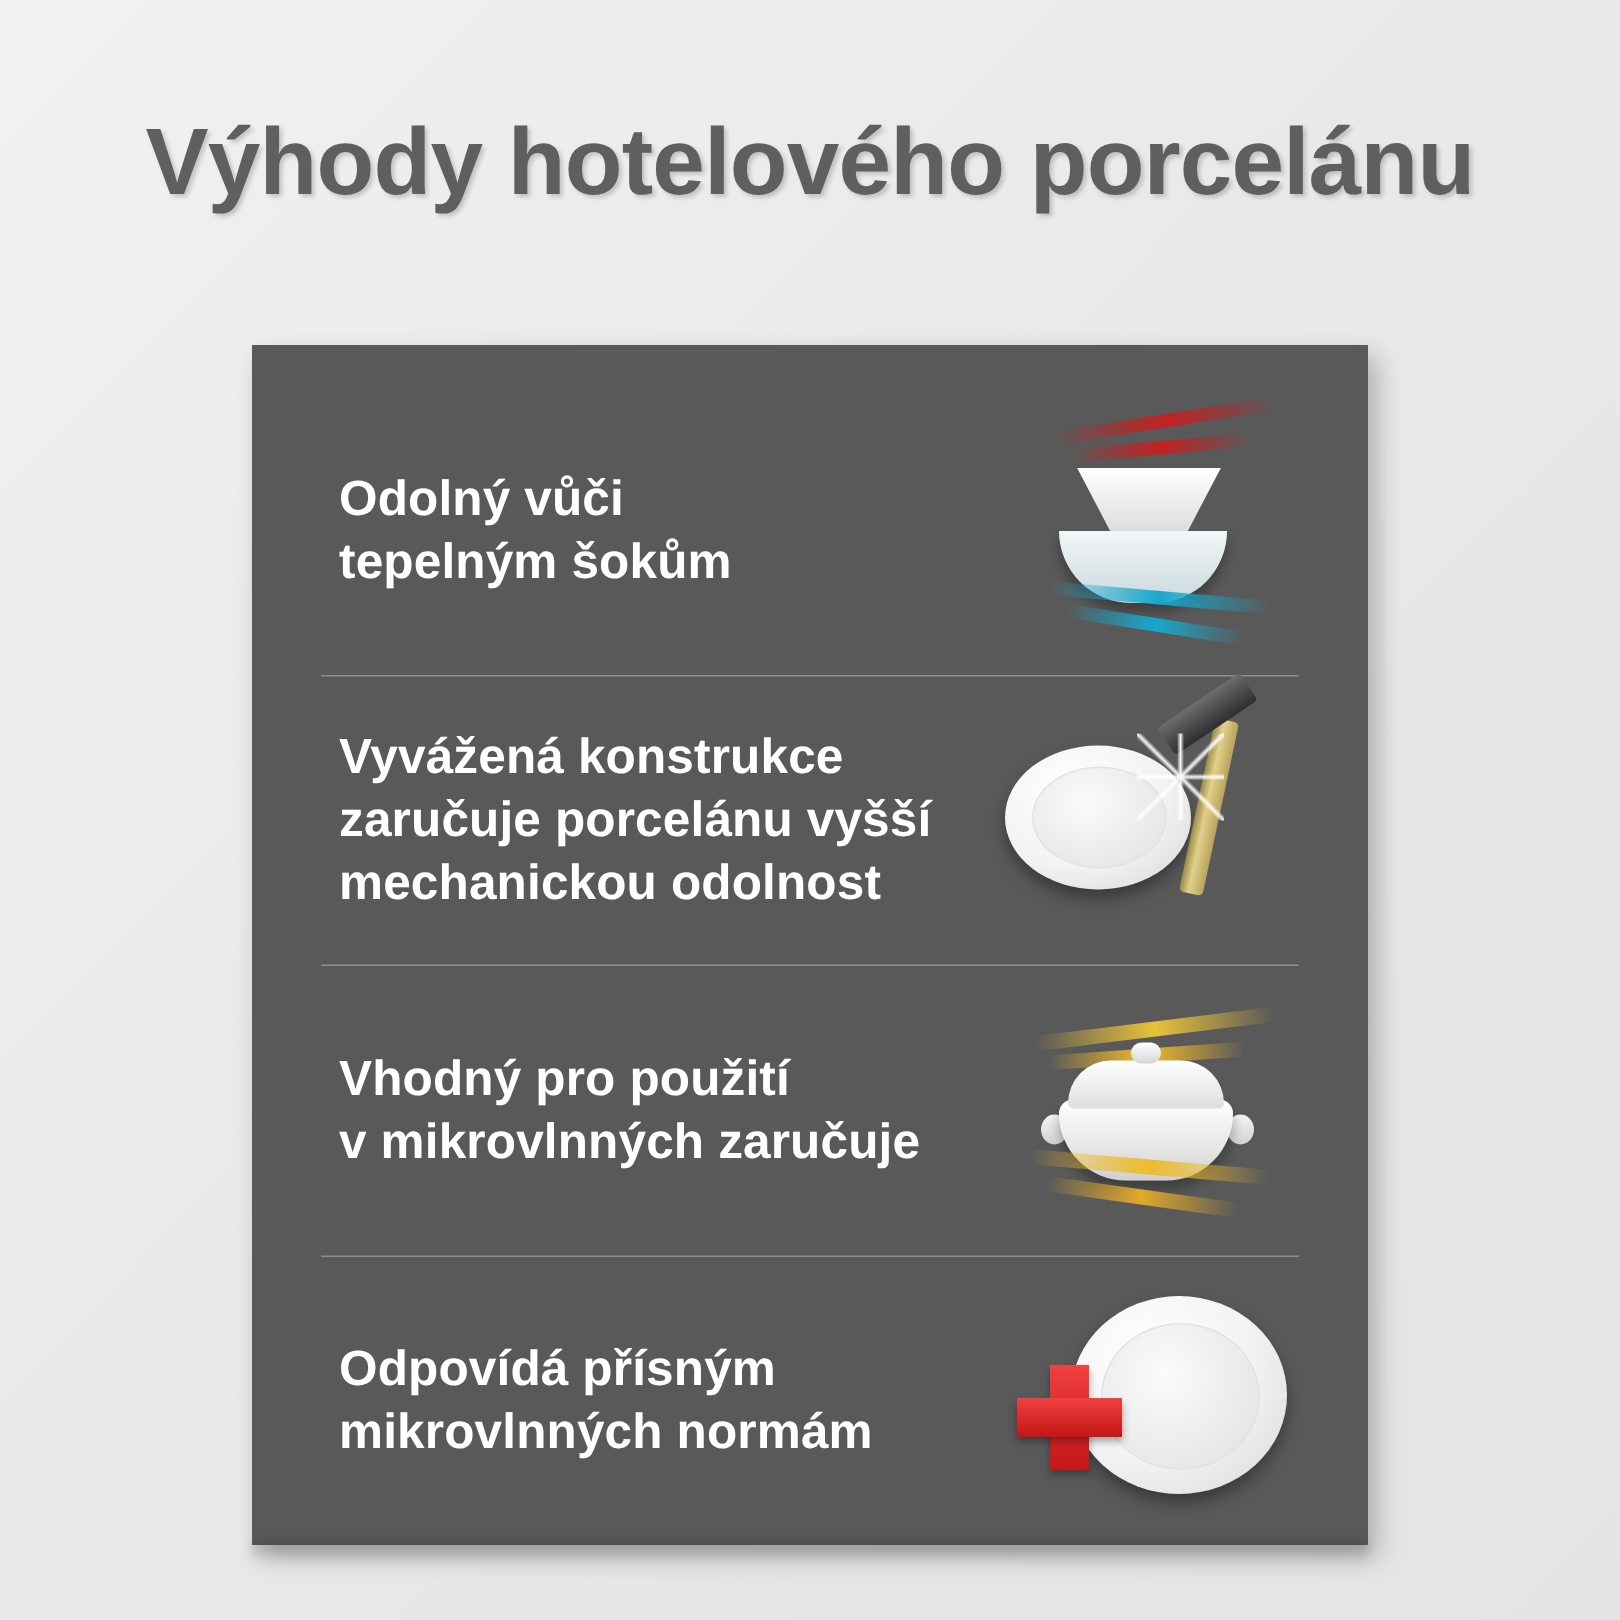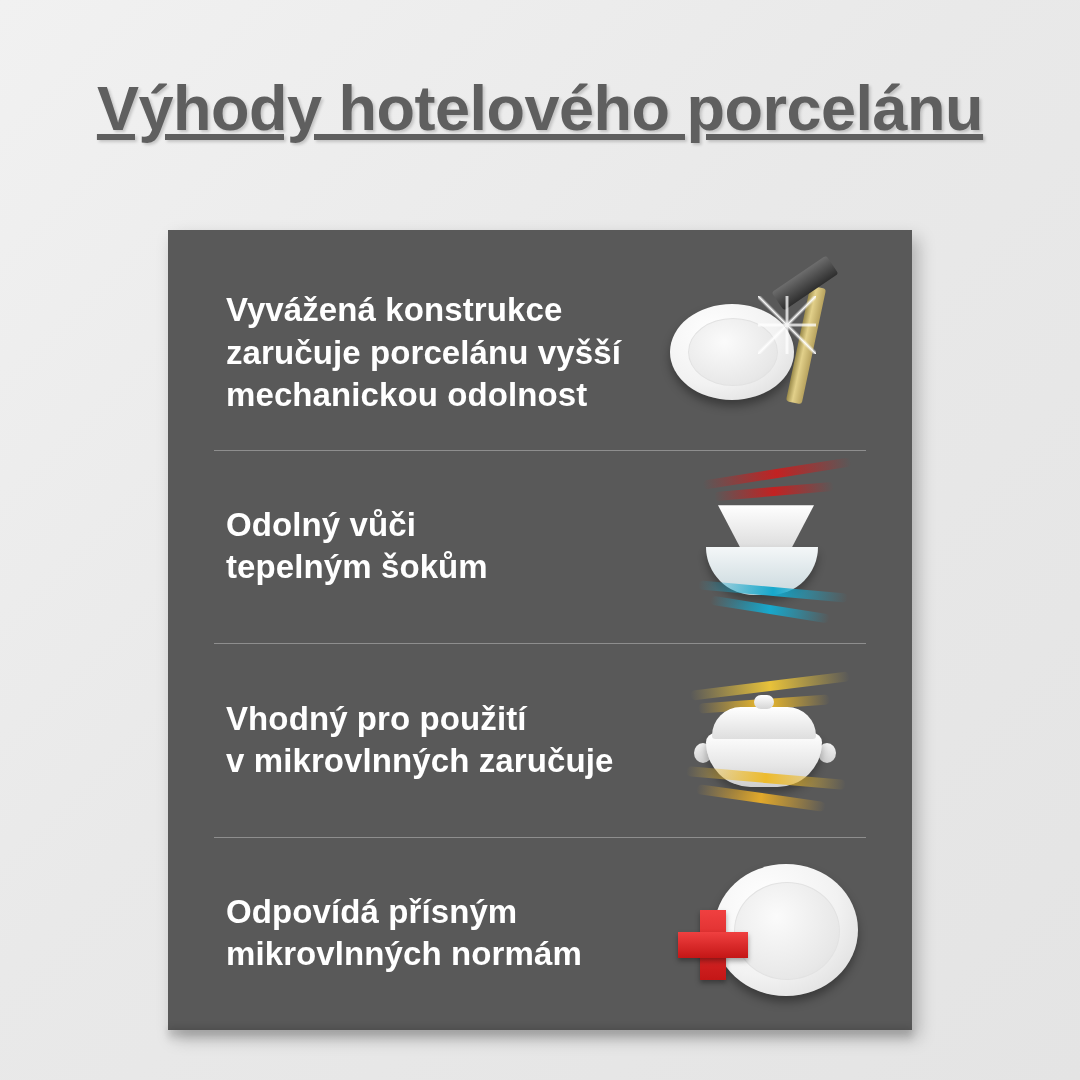--- a/index.html
+++ b/index.html
@@ -26,21 +26,20 @@
     top: 72px;
     left: 0;
     width: 1080px;
     text-align: center;
     font-size: 63px;
     font-weight: bold;
     color: #5f5f5f;
     letter-spacing: -0.5px;
     text-shadow: 2px 2px 3px rgba(0,0,0,0.18);
     white-space: nowrap;
-    text-decoration: underline;
   }
 
   .card {
     position: absolute;
     left: 168px;
     top: 230px;
     width: 744px;
     height: 800px;
     background: #595959;
     box-shadow: 6px 8px 16px rgba(0,0,0,0.25);
@@ -226,42 +225,42 @@
 <body>
 
 <div class="page">
 
   <div class="title">Výhody hotelového porcelánu</div>
 
   <div class="card">
     <div class="rows">
 
       <div class="row">
-        <div class="row-text">Vyvážená konstrukce
-zaručuje porcelánu vyšší
-mechanickou odolnost</div>
-        <div class="row-art">
-          <div class="plate-oval a1-plate"></div>
-          <div class="plate-inner a1-plate-in"></div>
-          <div class="a1-handle"></div>
-          <div class="a1-head"></div>
-          <div class="a1-spark"></div>
-        </div>
-      </div>
-
-      <div class="row">
         <div class="row-text">Odolný vůči
 tepelným šokům</div>
         <div class="row-art">
           <div class="a2-heat a2-h1"></div>
           <div class="a2-heat a2-h2"></div>
           <div class="a2-bowl-top"></div>
           <div class="a2-bowl-bot"></div>
           <div class="a2-cold a2-c1"></div>
           <div class="a2-cold a2-c2"></div>
+        </div>
+      </div>
+
+      <div class="row">
+        <div class="row-text">Vyvážená konstrukce
+zaručuje porcelánu vyšší
+mechanickou odolnost</div>
+        <div class="row-art">
+          <div class="plate-oval a1-plate"></div>
+          <div class="plate-inner a1-plate-in"></div>
+          <div class="a1-handle"></div>
+          <div class="a1-head"></div>
+          <div class="a1-spark"></div>
         </div>
       </div>
 
       <div class="row">
         <div class="row-text">Vhodný pro použití
 v mikrovlnných zaručuje</div>
         <div class="row-art">
           <div class="a3-wave a3-w1"></div>
           <div class="a3-wave a3-w2"></div>
           <div class="a3-ear-l"></div>

